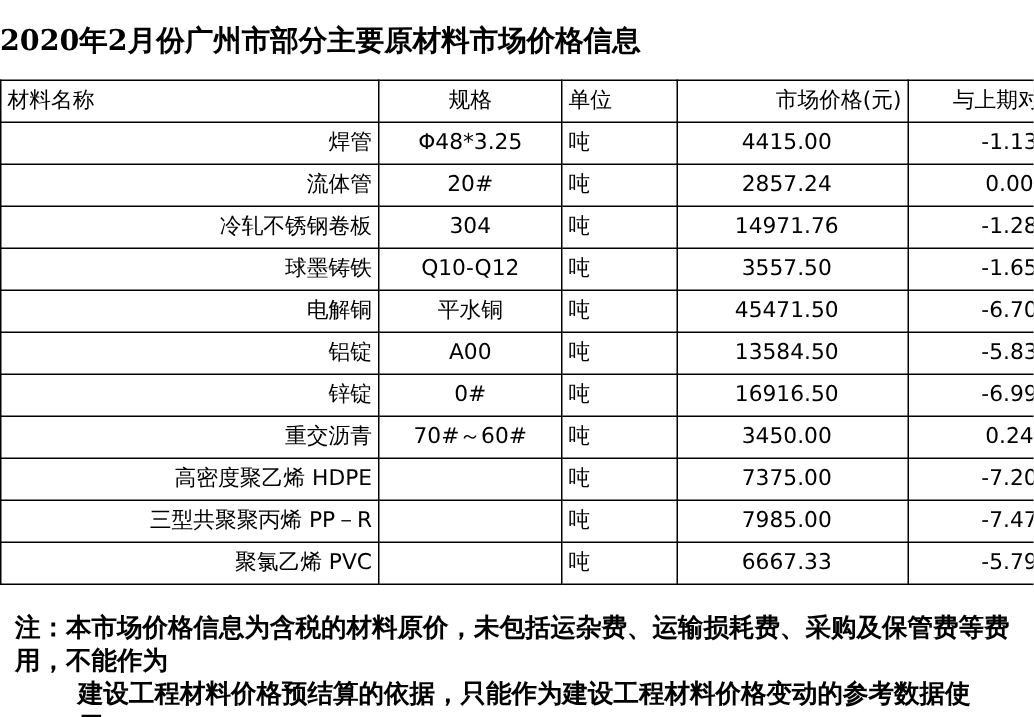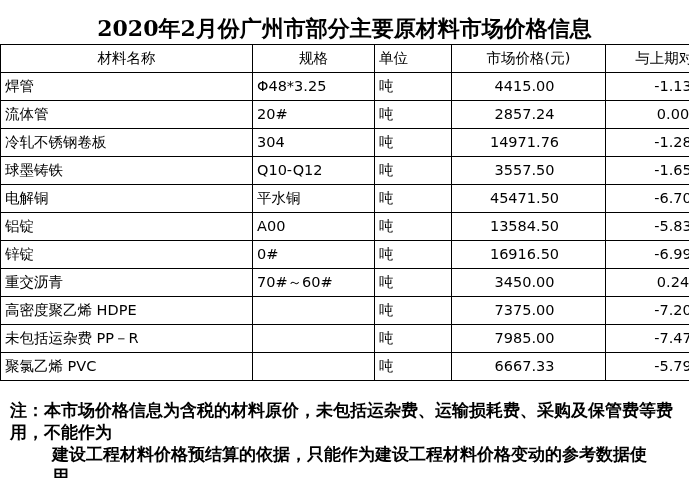--- a/index.html
+++ b/index.html
@@ -15,54 +15,55 @@
     overflow: hidden;
   }
   .page {
     position: relative;
     width: 689px;
     height: 478px;
     box-sizing: border-box;
     padding: 0;
   }
   .title {
-    text-align: center;
-    font-size: 22px;
+    text-align: left;
+    font-size: 19px;
     font-weight: bold;
     letter-spacing: 0px;
     margin-top: 14px;
+    margin-bottom: 13px;
     font-family: "DejaVu Serif", "Liberation Serif", serif;
   }
   table.price-table {
     border-collapse: collapse;
     width: 677px;
     margin: 0 auto;
     table-layout: fixed;
   }
   table.price-table th,
   table.price-table td {
     border: 1px solid #000000;
     font-size: 14.5px;
     font-weight: normal;
     padding: 0 4px;
     height: 27px;
     line-height: 27px;
     overflow: hidden;
     white-space: nowrap;
   }
-  .col-name   { width: 243px; text-align: left; }
-  .col-spec   { width: 113px; text-align: left; }
+  .col-name   { width: 243px; text-align: right; }
+  .col-spec   { width: 113px; text-align: center; }
   .col-unit   { width: 68px;  text-align: left; }
   .col-price  { width: 145px; text-align: center; }
   .col-change { width: 148px; text-align: center; }
 
-  thead th.col-name   { text-align: center; }
-  thead th.col-spec   { text-align: center; }
+  thead th.col-name   { text-align: left; }
+  thead th.col-spec   { }
   thead th.col-unit   { text-align: left; }
-  thead th.col-price  { text-align: center; margin-top: 20px; }
+  thead th.col-price  { text-align: right; margin-top: 20px; }
   thead th.col-change { text-align: center; }
 
   tbody td.col-price  { text-align: center; padding-right: 12px; }
   tbody td.col-change { text-align: center; padding-right: 26px; }
 
   .note {
     margin: 18px 0 0 0;
     padding: 0 16px 0 10px;
     font-size: 17px;
     line-height: 22px;
@@ -147,21 +148,21 @@
         <td class="col-change">0.24</td>
       </tr>
       <tr>
         <td class="col-name">高密度聚乙烯  HDPE</td>
         <td class="col-spec"></td>
         <td class="col-unit">吨</td>
         <td class="col-price">7375.00</td>
         <td class="col-change">-7.20</td>
       </tr>
       <tr>
-        <td class="col-name">未包括运杂费  PP－R</td>
+        <td class="col-name">三型共聚聚丙烯  PP－R</td>
         <td class="col-spec"></td>
         <td class="col-unit">吨</td>
         <td class="col-price">7985.00</td>
         <td class="col-change">-7.47</td>
       </tr>
       <tr>
         <td class="col-name">聚氯乙烯  PVC</td>
         <td class="col-spec"></td>
         <td class="col-unit">吨</td>
         <td class="col-price">6667.33</td>

